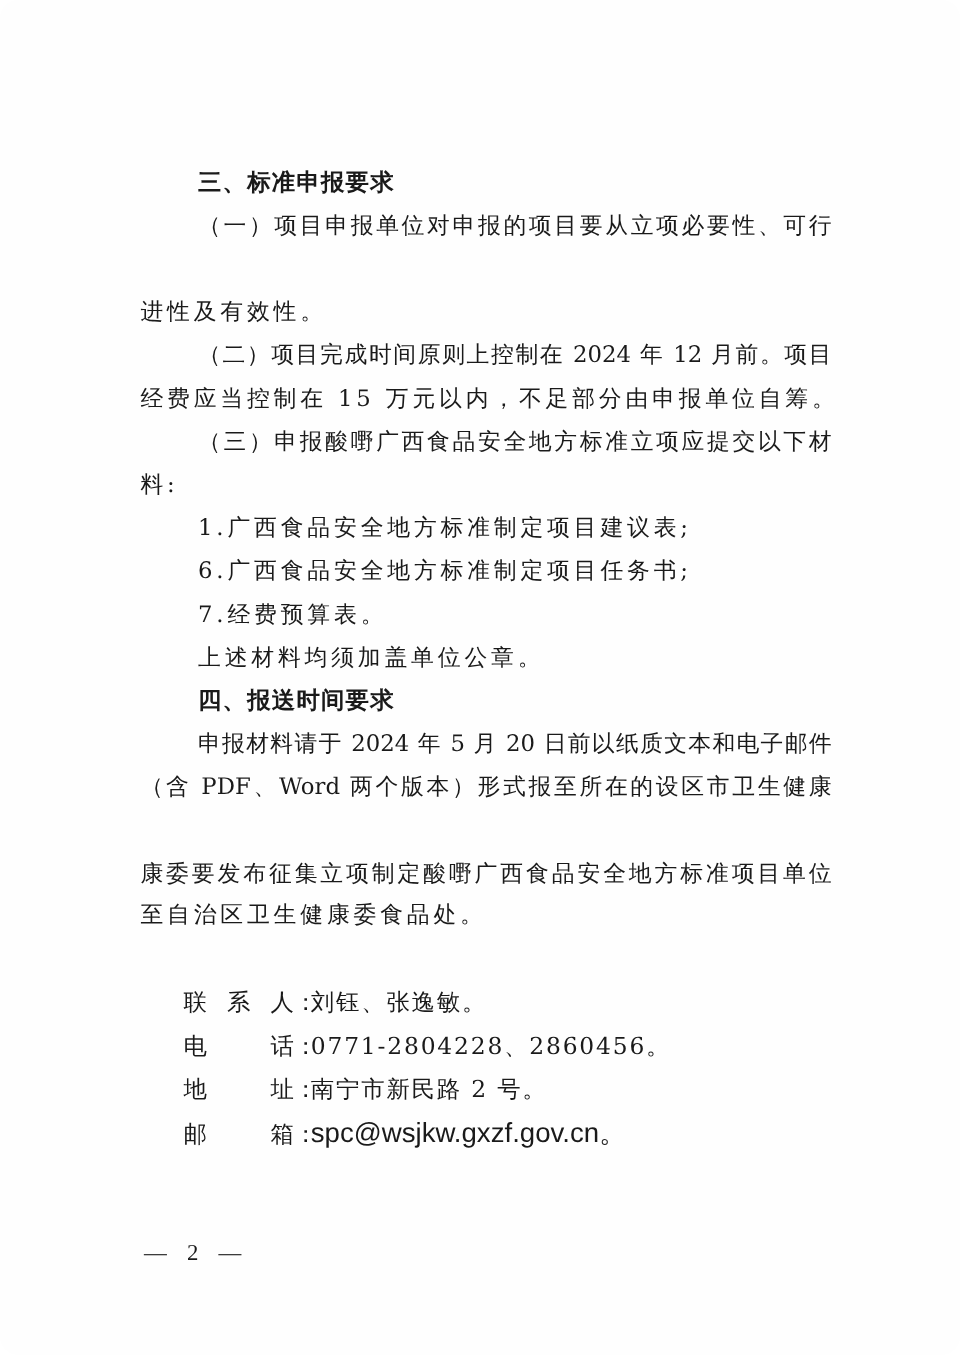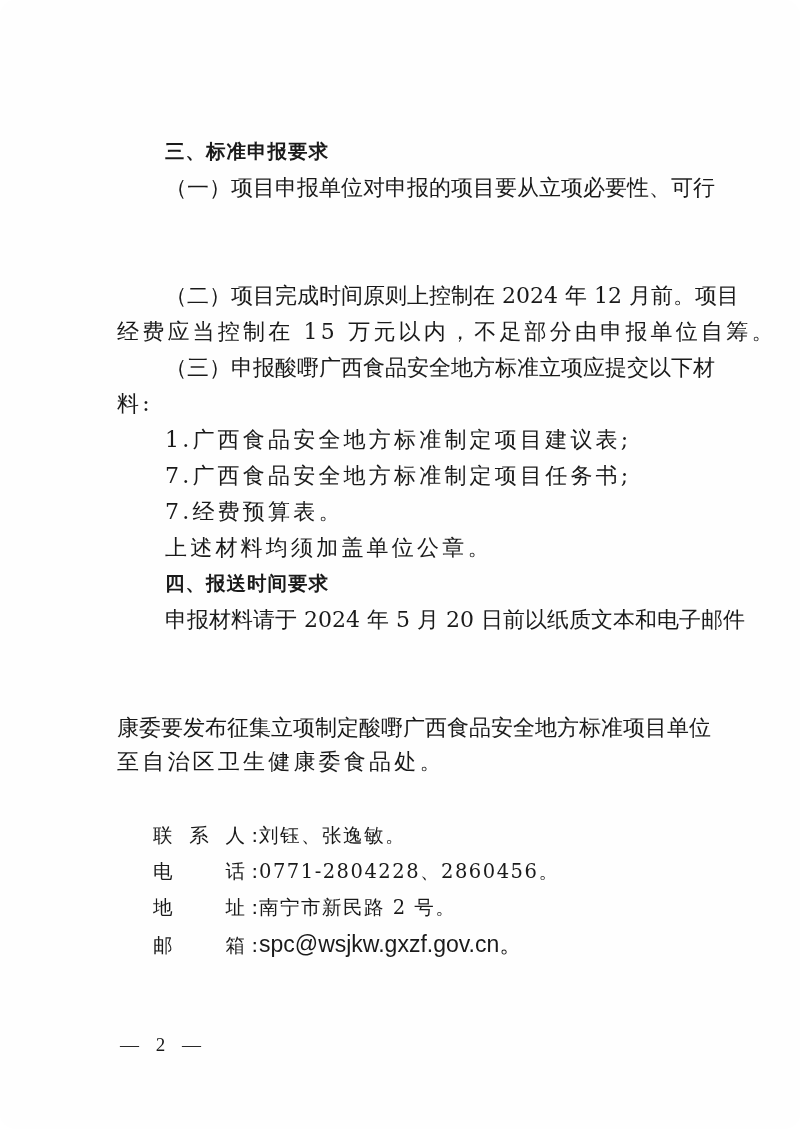--- a/index.html
+++ b/index.html
@@ -1,19 +1,19 @@
 <!DOCTYPE html>
 <html><head>
 <meta charset="utf-8">
 <style>
   html, body { margin: 0; padding: 0; background: #ffffff; }
   body { width: 800px; height: 1129px; position: relative; overflow: hidden;
          font-family: "DejaVu Serif", "Liberation Serif", serif; color: #1a1a1a; }
   .page { position: absolute; left: 0; top: 0; width: 800px; height: 1129px; background: #fefefe; border-radius: 15px; }
-  .line { position: absolute; left: 117px; width: 576px; font-size: 22px; line-height: 36px;
+  .line { position: absolute; left: 117px; width: 576px; font-size: 19px; line-height: 36px;
           white-space: nowrap; letter-spacing: 3.2px; }
   .indent { left: 165px; width: 528px; }
   .justify { text-align: justify; text-align-last: justify; letter-spacing: 0; }
   .heading { font-family: "DejaVu Sans", "Liberation Sans", sans-serif; font-weight: bold; letter-spacing: 1px; font-size: 19.5px; }
   .contact { position: absolute; left: 153px; font-size: 19.5px; line-height: 36px; white-space: nowrap; }
   .contact .lab { display: inline-block; width: 92px; text-align: justify; text-align-last: justify; letter-spacing: 0; }
   .contact .lab.three { letter-spacing: 0; }
   .contact .colon { display: inline-block; width: 14px; }
   .contact .val { letter-spacing: 1.5px; }
   .contact .val.email { letter-spacing: 0; font-family: Liberation Sans, sans-serif; font-size: 23px; }
@@ -21,35 +21,37 @@
              font-family: "Liberation Serif", serif; }
 </style>
 </head>
 <body>
 
 <div class="page">
 
   <div class="line indent heading" style="top:134px">三、标准申报要求</div>
 
   <div class="line indent justify" style="top:170px">（一）项目申报单位对申报的项目要从立项必要性、可行</div>
+  <div class="line" style="top:242px">进性及有效性。</div>
 
   <div class="line indent justify" style="top:278px">（二）项目完成时间原则上控制在 2024 年 12 月前。项目</div>
   <div class="line" style="top:314px">经费应当控制在 15 万元以内，不足部分由申报单位自筹。</div>
 
   <div class="line indent justify" style="top:350px">（三）申报酸嘢广西食品安全地方标准立项应提交以下材</div>
   <div class="line" style="top:386px">料:</div>
 
   <div class="line indent" style="top:422px">1.广西食品安全地方标准制定项目建议表;</div>
-  <div class="line indent" style="top:458px">7.广西食品安全地方标准制定项目任务书;</div>
+  <div class="line indent" style="top:458px">6.广西食品安全地方标准制定项目任务书;</div>
   <div class="line indent" style="top:494px">7.经费预算表。</div>
   <div class="line indent heading" style="top:566px">四、报送时间要求</div>
 
   <div class="line indent" style="top:530px">上述材料均须加盖单位公章。</div>
 
   <div class="line indent justify" style="top:602px">申报材料请于 2024 年 5 月 20 日前以纸质文本和电子邮件</div>
+  <div class="line justify" style="top:638px">（含 PDF、Word 两个版本）形式报至所在的设区市卫生健康</div>
   <div class="line justify" style="top:710px">康委要发布征集立项制定酸嘢广西食品安全地方标准项目单位</div>
   <div class="line" style="top:744px">至自治区卫生健康委食品处。</div>
 
   <div class="contact" style="top:818px">
     <span class="lab three">联系人</span><span class="colon">：</span><span class="val">刘钰、张逸敏。</span>
   </div>
   <div class="contact" style="top:854px">
     <span class="lab">电　话</span><span class="colon">：</span><span class="val">0771-2804228、2860456。</span>
   </div>
   <div class="contact" style="top:890px">

